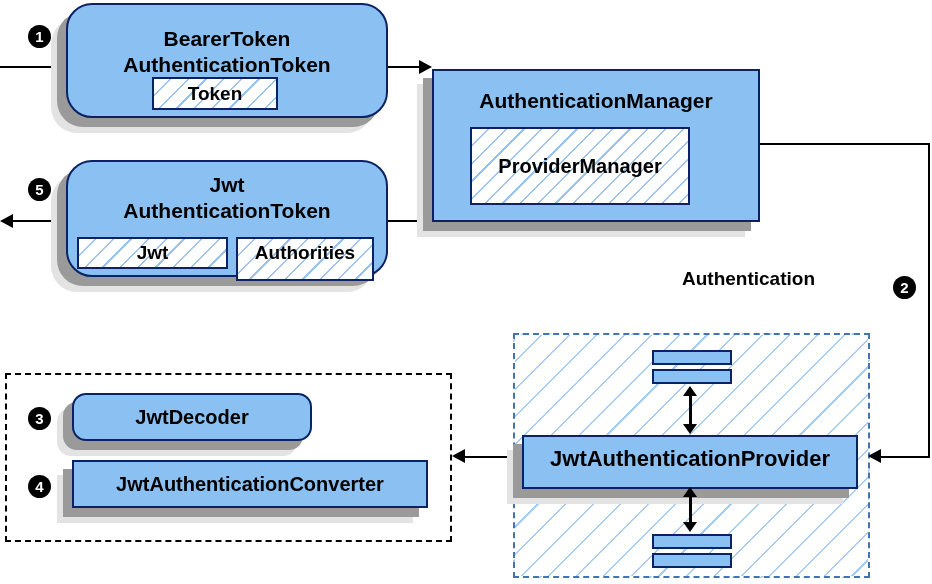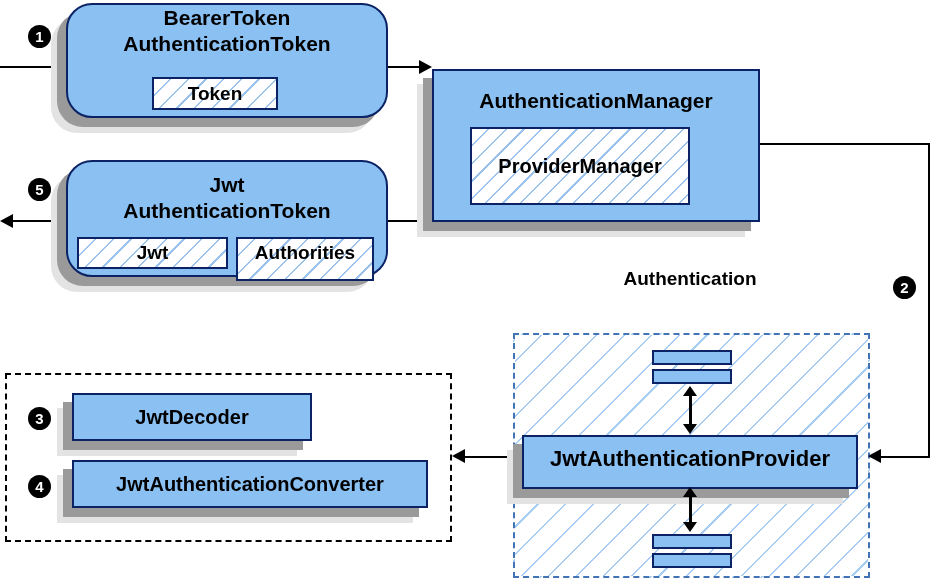--- a/index.html
+++ b/index.html
@@ -80,21 +80,21 @@
     border-radius: 50%;
     background: #000;
     color: #fff;
     font-weight: bold;
     font-size: 15px;
     display: flex; align-items: center; justify-content: center;
   }
   
   .group-label {
     position: absolute;
-    text-align: center;
+    text-align: right;
     font-weight: bold;
     font-size: 19px;
     line-height: 23px;
   }
 </style>
 </head>
 <body>
 
 <div id="canvas">
 
@@ -108,21 +108,21 @@
   <div class="hline" style="left:760px; top:143px; width:169px;"></div>
   <div class="vline" style="left:928px; top:143px; height:315px;"></div>
   <div class="hline" style="left:880px; top:456px; width:48px;"></div>
   <div class="hline" style="left:464px; top:456px; width:58px;"></div>
 
   <div class="tri tri-right" style="left:419px; top:60px;"></div>
   <div class="tri tri-left" style="left:0; top:214px;"></div>
   <div class="tri tri-left" style="left:868px; top:449px;"></div>
   <div class="tri tri-left" style="left:452px; top:449px;"></div>
 
-  <div class="box rounded" style="left:66px; top:3px; width:322px; height:115px; padding-top:0;">
+  <div class="box rounded" style="left:66px; top:3px; width:322px; height:115px; padding-top:21px;">
     <div class="title-21">BearerToken</div>
     <div class="title-21">AuthenticationToken</div>
   </div>
   <div class="field hatch-sm" style="left:152px; top:77px; width:126px; height:33px; line-height:29px;">Token</div>
 
   <div class="box" style="left:432px; top:69px; width:328px; height:153px; padding-top:17px;">
     <div class="title-21">AuthenticationManager</div>
   </div>
   <div class="field hatch-sm" style="left:470px; top:127px; width:220px; height:78px; line-height:74px; font-size:20px;">ProviderManager</div>
 
@@ -148,21 +148,21 @@
   <div class="box" style="left:522px; top:435px; width:336px; height:54px; line-height:44px; font-size:22px;">JwtAuthenticationProvider</div>
 
   <div class="dbl-arrow" style="left:683px; top:487px; height:45px;">
     <div class="tri tri-up"></div>
     <div class="shaft"></div>
     <div class="tri tri-down"></div>
   </div>
   <div class="bar" style="left:652px; top:534px;"></div>
   <div class="bar" style="left:652px; top:553px;"></div>
 
-  <div class="box" style="left:72px; top:393px; width:240px; height:48px; line-height:44px; font-size:20px;">JwtDecoder</div>
+  <div class="box" style="left:72px; top:393px; width:240px; height:48px; line-height:44px; font-size:20px;border-radius:14px;">JwtDecoder</div>
   <div class="box" style="left:72px; top:460px; width:356px; height:48px; line-height:44px; font-size:20px;">JwtAuthenticationConverter</div>
 
   <div class="badge" style="left:28px; top:25px;">1</div>
   <div class="badge" style="left:893px; top:276px;">2</div>
   <div class="badge" style="left:28px; top:407px;">3</div>
   <div class="badge" style="left:28px; top:475px;">4</div>
   <div class="badge" style="left:28px; top:178px;">5</div>
 
 </div>
 

